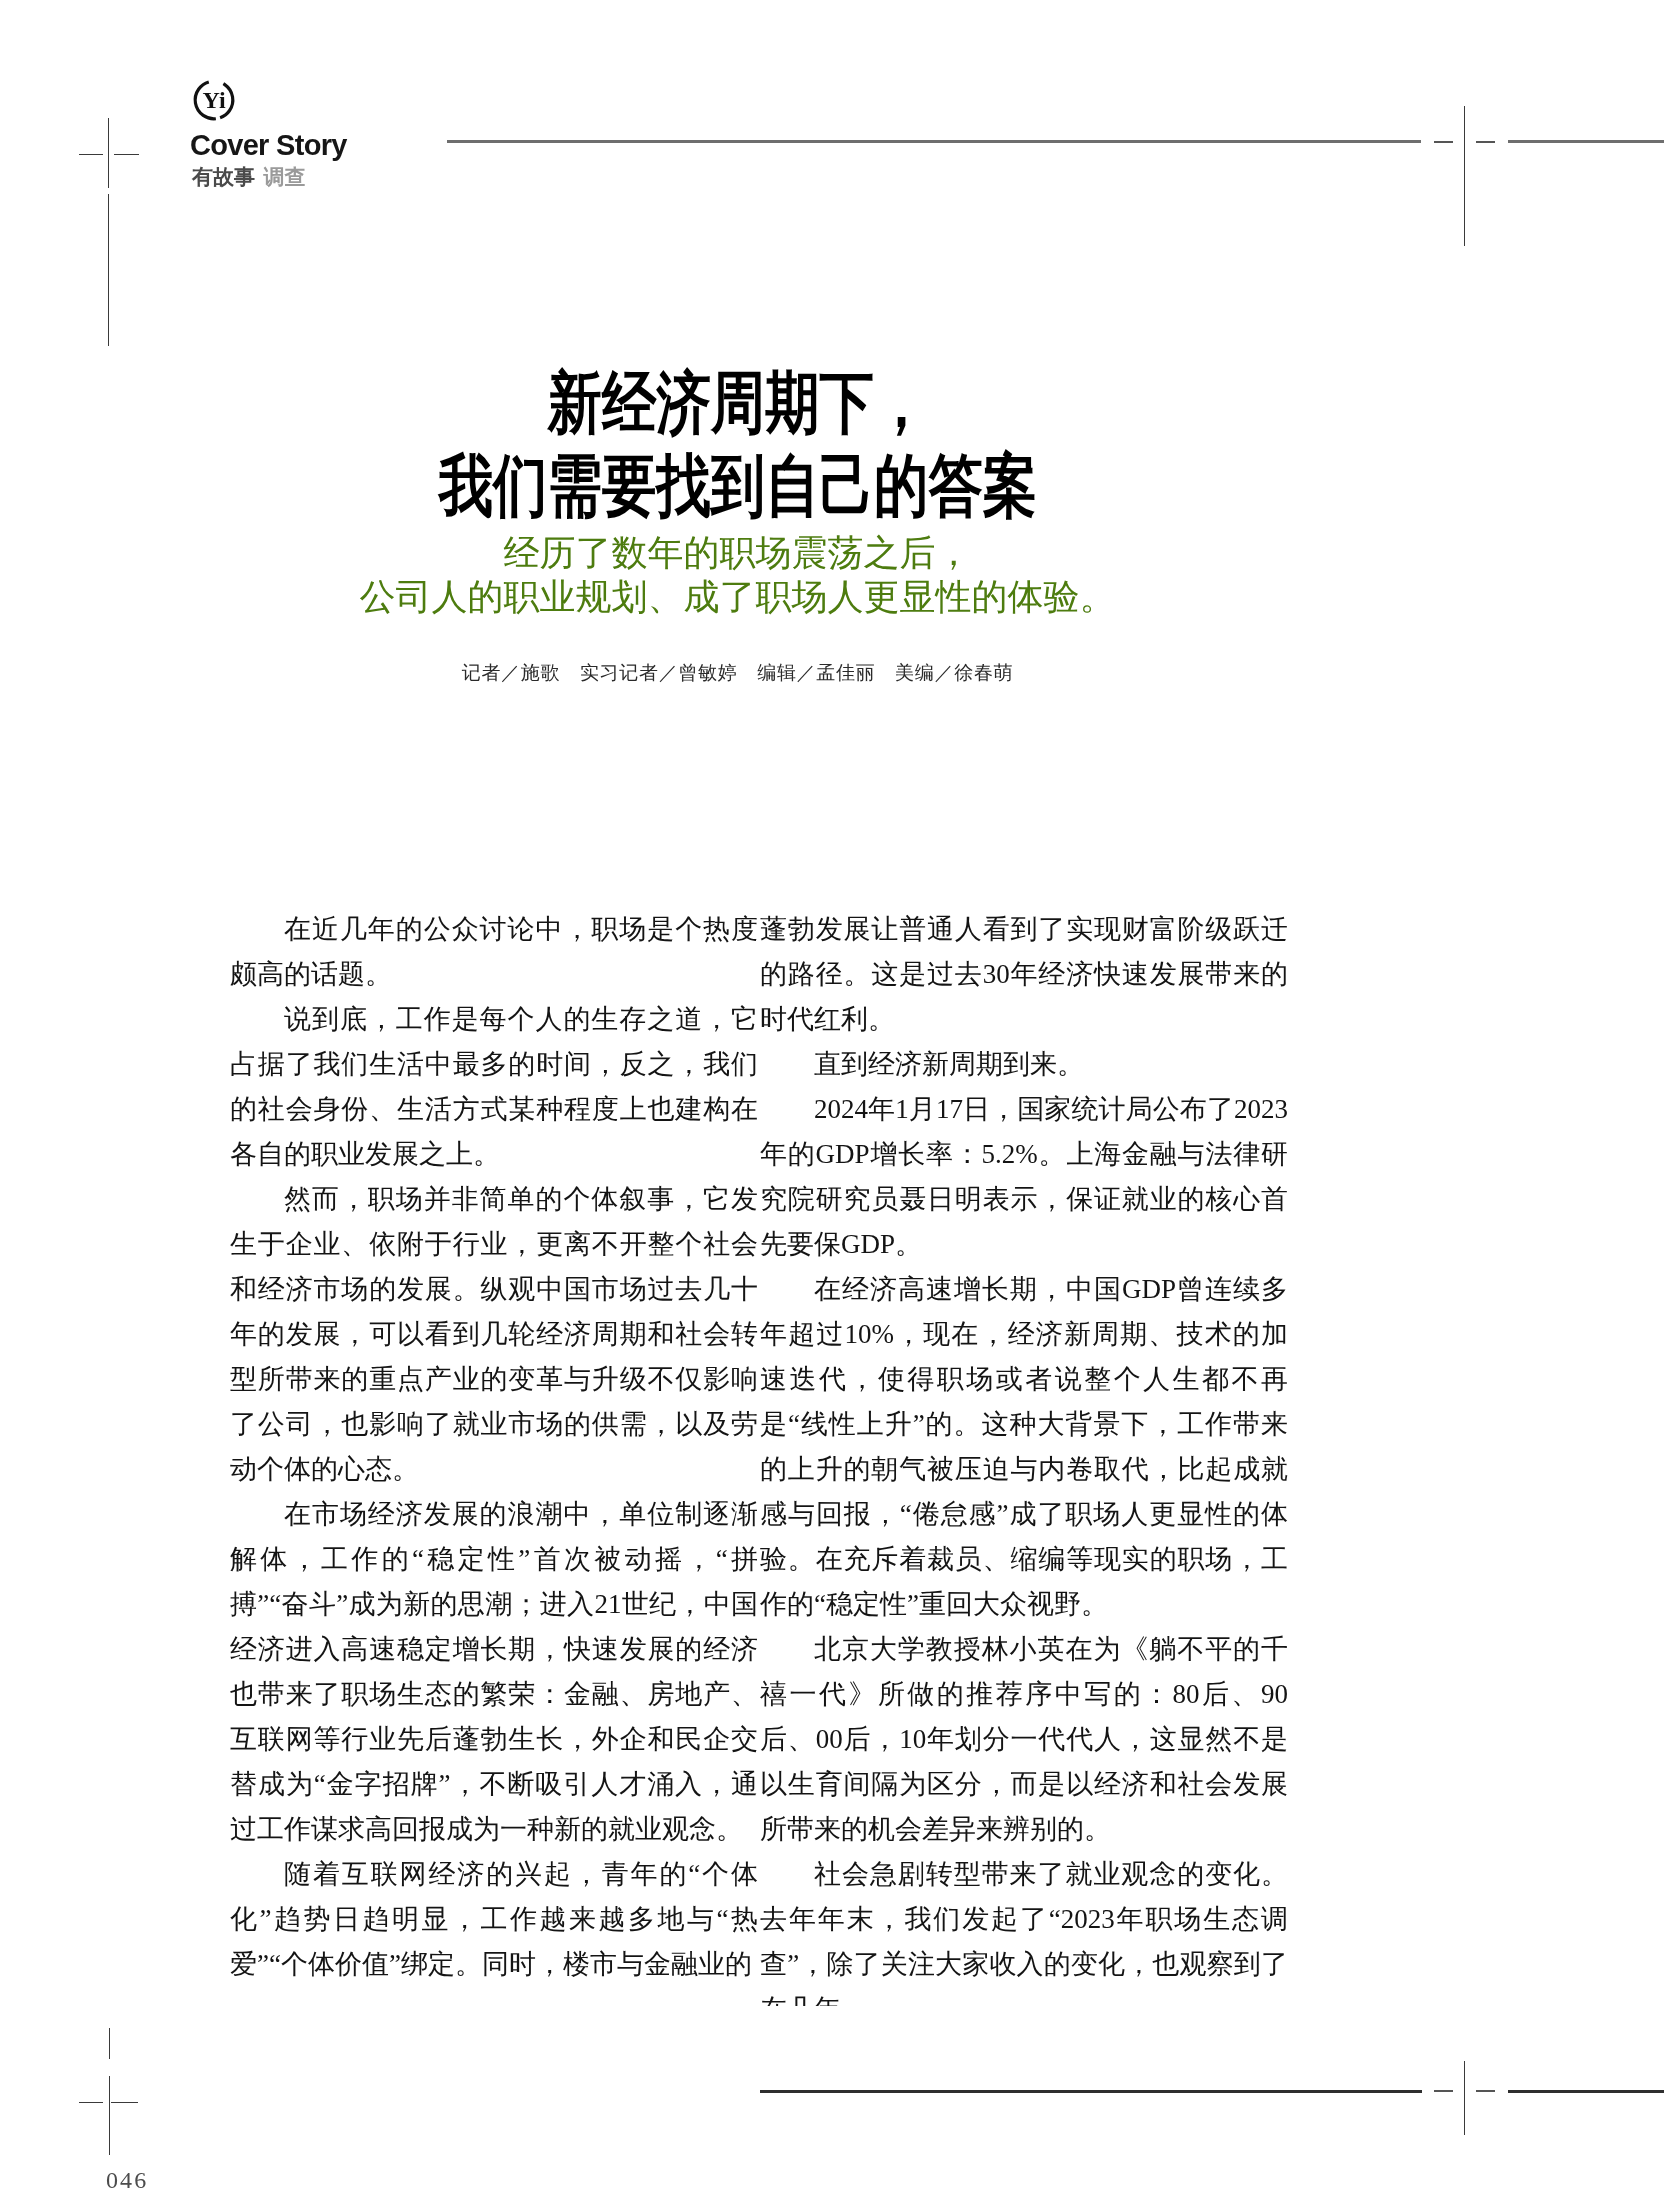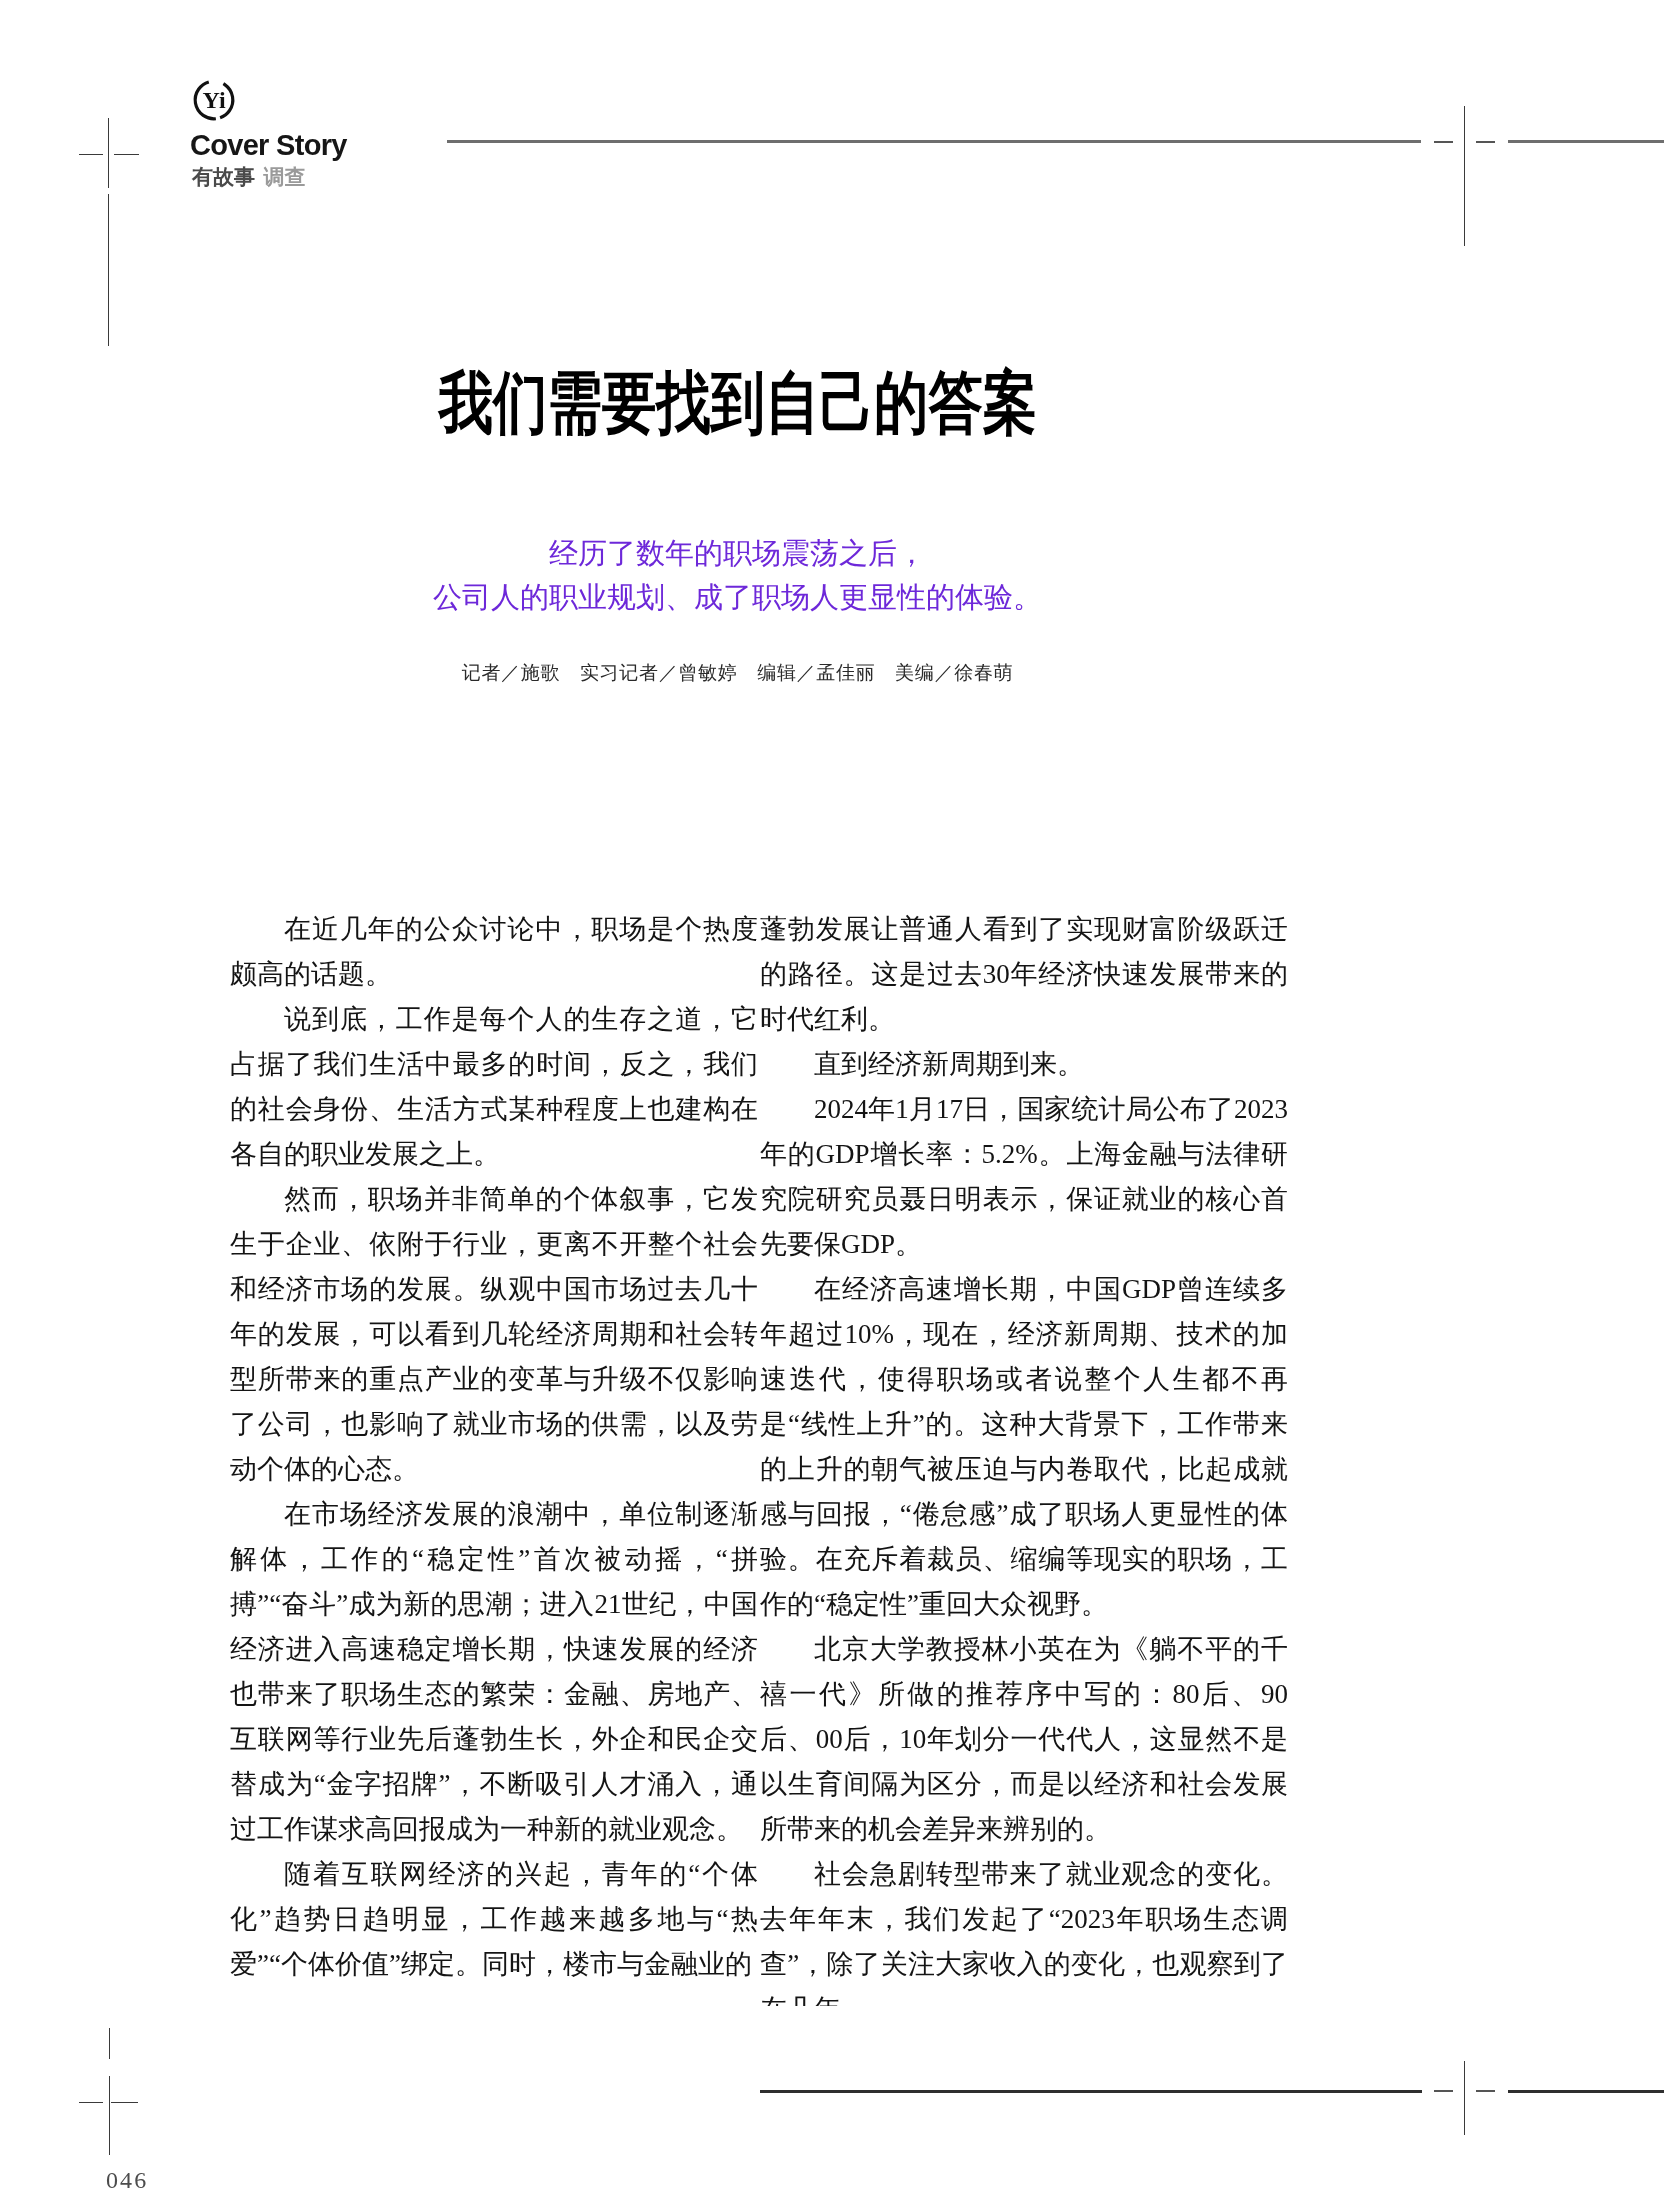--- a/index.html
+++ b/index.html
@@ -38,21 +38,21 @@
   }
   .section-cn .primary { color: #4a4a4a; }
   .section-cn .secondary { color: #9a9a9a; margin-left: 8.5px; }
 
   
   .center-axis { position: absolute; left: 0; width: 1475px; text-align: center; }
   .headline { top: 361px; font-weight: 900; font-size: 68px; line-height: 83px; color: #000; margin: 0; }
   .headline .line { display: block; white-space: nowrap; }
   .headline .line > span { display: inline-block; transform: scaleX(0.8); transform-origin: 50% 50%; }
 
-  .subtitle { top: 531px; font-size: 29px; line-height: 44px; font-weight: 500; color: #6d28d9; }
+  .subtitle { top: 531px; font-size: 36px; line-height: 44px; font-weight: 500; color: #4d7c0f; }
   .subtitle .line { display: block; white-space: nowrap; }
 
   .byline { top: 659px; font-size: 19px; line-height: 28px; font-weight: 500; color: #2a2a2a; letter-spacing: 0.7px; white-space: nowrap; }
 
   
   .column {
     position: absolute; top: 907px; width: 528px; height: 1099px;
     font-family: "Liberation Serif", "DejaVu Serif", serif;
     font-size: 27px; line-height: 45px; color: #141414;
     text-align: justify; overflow: hidden;
@@ -106,20 +106,21 @@
       </svg>
     </span>
     <span class="logo-yi">Yi</span>
   </div>
   <h2 class="cover-story">Cover Story</h2>
   <div class="section-cn">
     <span class="primary">有故事</span><span class="secondary">调查</span>
   </div>
 
   <h1 class="center-axis headline">
+    <span class="line"><span>新经济周期下，</span></span>
     <span class="line"><span>我们需要找到自己的答案</span></span>
   </h1>
 
   <div class="center-axis subtitle">
     <span class="line">经历了数年的职场震荡之后，</span>
     <span class="line">公司人的职业规划、成了职场人更显性的体验。</span>
   </div>
 
   <div class="center-axis byline">记者／施歌　实习记者／曾敏婷　编辑／孟佳丽　美编／徐春萌</div>
 

